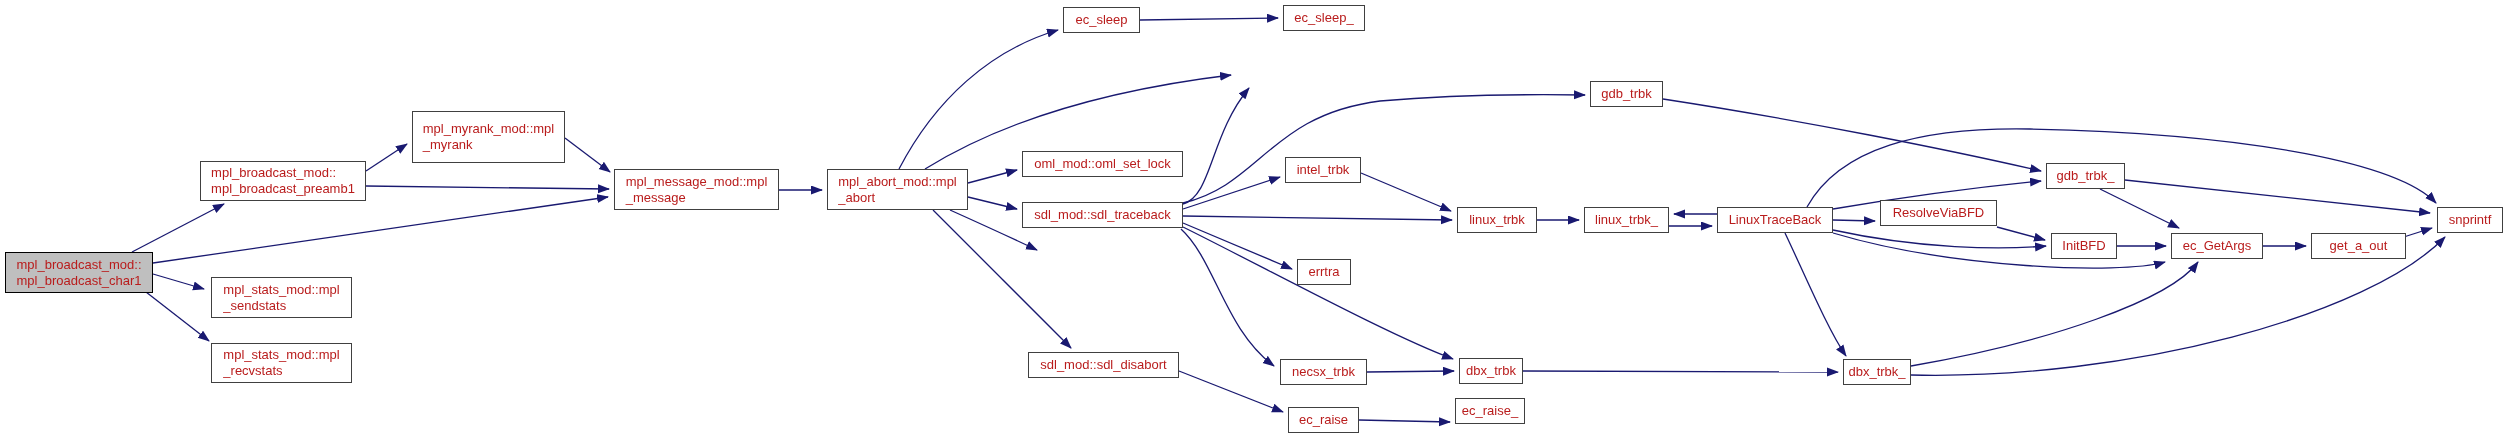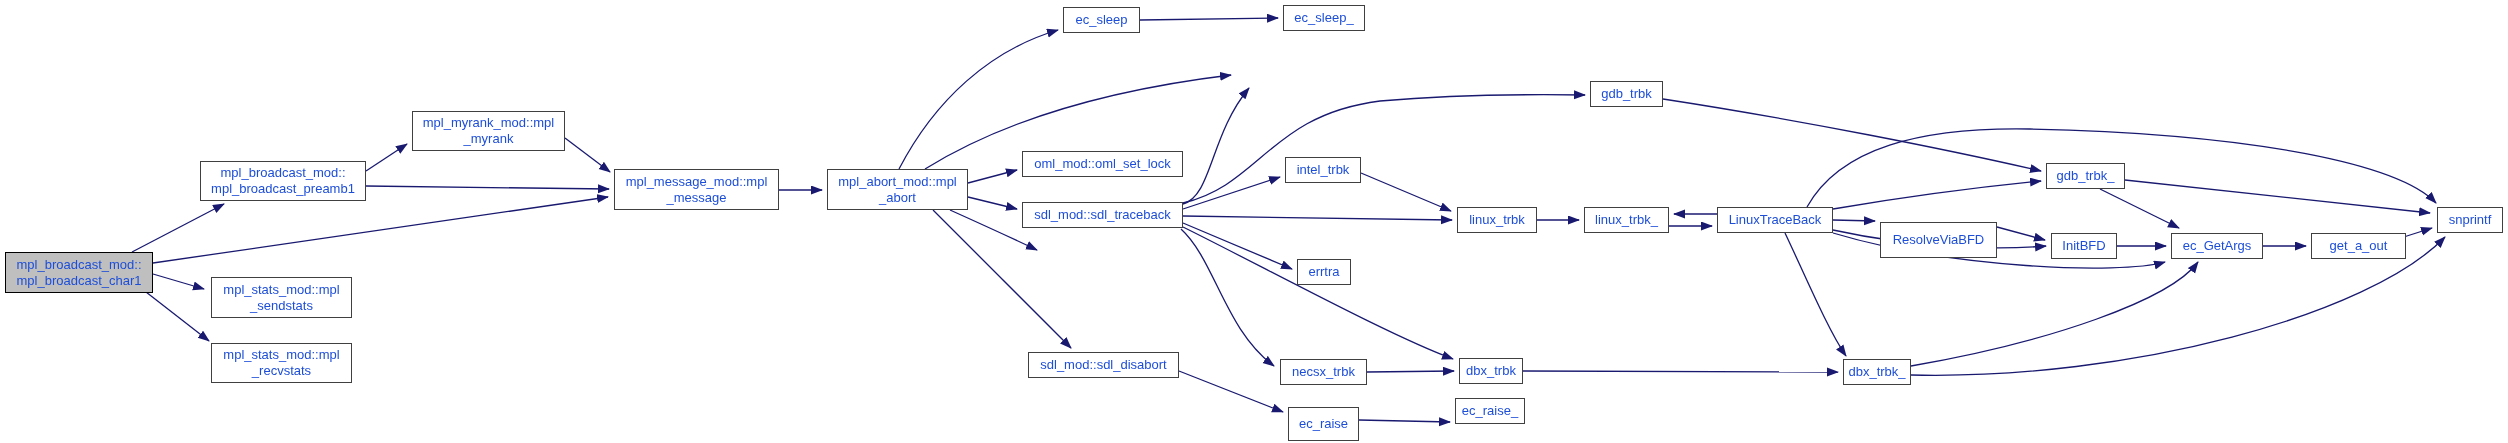--- a/index.html
+++ b/index.html
@@ -10,22 +10,22 @@
     font-family:"Liberation Sans", sans-serif;
     overflow:hidden;
   }
   #edges{position:absolute;left:0;top:0;width:2508px;height:443px;}
   .node{
     position:absolute;
     box-sizing:border-box;
     background:#ffffff;
     border:1.5px solid #404040;
     display:flex;align-items:center;justify-content:center;
-    text-align:center;
-    font-size:13px;line-height:16px;color:#1d4ed8;
+    text-align:left;
+    font-size:13px;line-height:16px;color:#b91c1c;
     white-space:pre-line;
     z-index:2;
     cursor:pointer;
   }
   .node.hl{
     background:#bfbfbf;
     border:1.5px solid #000000;
     cursor:default;
   }
   .edge{fill:none;stroke:#191970;stroke-width:1.3px;}
@@ -85,46 +85,46 @@
     <path class="edge" d="M1911,366 C2050,342 2170,300 2198,262" marker-end="url(#arrow)"></path>
     <path class="edge" d="M1911,375 C2130,380 2370,315 2445,237" marker-end="url(#arrow)"></path>
     <path class="edge" d="M2263,246 L2306,246" marker-end="url(#arrow)"></path>
     <path class="edge" d="M2388,242 L2432,228" marker-end="url(#arrow)"></path>
   </svg>
 
   <div class="node hl" style="left:5px;top:252px;width:148px;height:41px"><span>mpl_broadcast_mod::
 mpl_broadcast_char1</span></div>
   <div class="node" style="left:200px;top:161px;width:166px;height:40px"><span>mpl_broadcast_mod::
 mpl_broadcast_preamb1</span></div>
-  <div class="node" style="left:412px;top:111px;width:153px;height:40px"><span>mpl_myrank_mod::mpl
+  <div class="node" style="left:412px;top:111px;width:153px;height:52px"><span>mpl_myrank_mod::mpl
 _myrank</span></div>
   <div class="node" style="left:211px;top:277px;width:141px;height:41px"><span>mpl_stats_mod::mpl
 _sendstats</span></div>
   <div class="node" style="left:211px;top:343px;width:141px;height:40px"><span>mpl_stats_mod::mpl
 _recvstats</span></div>
   <div class="node" style="left:614px;top:169px;width:165px;height:41px"><span>mpl_message_mod::mpl
 _message</span></div>
   <div class="node" style="left:827px;top:169px;width:141px;height:41px"><span>mpl_abort_mod::mpl
 _abort</span></div>
   <div class="node" style="left:1063px;top:7px;width:77px;height:26px"><span>ec_sleep</span></div>
   <div class="node" style="left:1283px;top:5px;width:82px;height:26px"><span>ec_sleep_</span></div>
   <div class="node" style="left:1022px;top:151px;width:161px;height:26px"><span>oml_mod::oml_set_lock</span></div>
   <div class="node" style="left:1022px;top:202px;width:161px;height:26px"><span>sdl_mod::sdl_traceback</span></div>
   <div class="node" style="left:1285px;top:157px;width:76px;height:26px"><span>intel_trbk</span></div>
   <div class="node" style="left:1297px;top:259px;width:54px;height:26px"><span>errtra</span></div>
   <div class="node" style="left:1028px;top:352px;width:151px;height:26px"><span>sdl_mod::sdl_disabort</span></div>
   <div class="node" style="left:1280px;top:359px;width:87px;height:26px"><span>necsx_trbk</span></div>
-  <div class="node" style="left:1288px;top:407px;width:71px;height:34px"><span>ec_raise</span></div>
+  <div class="node" style="left:1288px;top:407px;width:71px;height:26px"><span>ec_raise</span></div>
   <div class="node" style="left:1455px;top:398px;width:70px;height:26px"><span>ec_raise_</span></div>
   <div class="node" style="left:1459px;top:358px;width:64px;height:26px"><span>dbx_trbk</span></div>
   <div class="node" style="left:1590px;top:81px;width:73px;height:26px"><span>gdb_trbk</span></div>
   <div class="node" style="left:1457px;top:207px;width:80px;height:26px"><span>linux_trbk</span></div>
   <div class="node" style="left:1584px;top:207px;width:85px;height:26px"><span>linux_trbk_</span></div>
   <div class="node" style="left:1717px;top:207px;width:116px;height:26px"><span>LinuxTraceBack</span></div>
-  <div class="node" style="left:1880px;top:222px;width:117px;height:36px"><span>ResolveViaBFD</span></div>
+  <div class="node" style="left:1880px;top:200px;width:117px;height:26px"><span>ResolveViaBFD</span></div>
   <div class="node" style="left:2046px;top:163px;width:79px;height:26px"><span>gdb_trbk_</span></div>
   <div class="node" style="left:2051px;top:233px;width:66px;height:26px"><span>InitBFD</span></div>
   <div class="node" style="left:2171px;top:233px;width:92px;height:26px"><span>ec_GetArgs</span></div>
   <div class="node" style="left:2311px;top:233px;width:95px;height:26px"><span>get_a_out</span></div>
   <div class="node" style="left:2437px;top:207px;width:66px;height:26px"><span>snprintf</span></div>
   <div class="node" style="left:1843px;top:359px;width:68px;height:26px"><span>dbx_trbk_</span></div>
 
 </div>
 
 </body></html>

